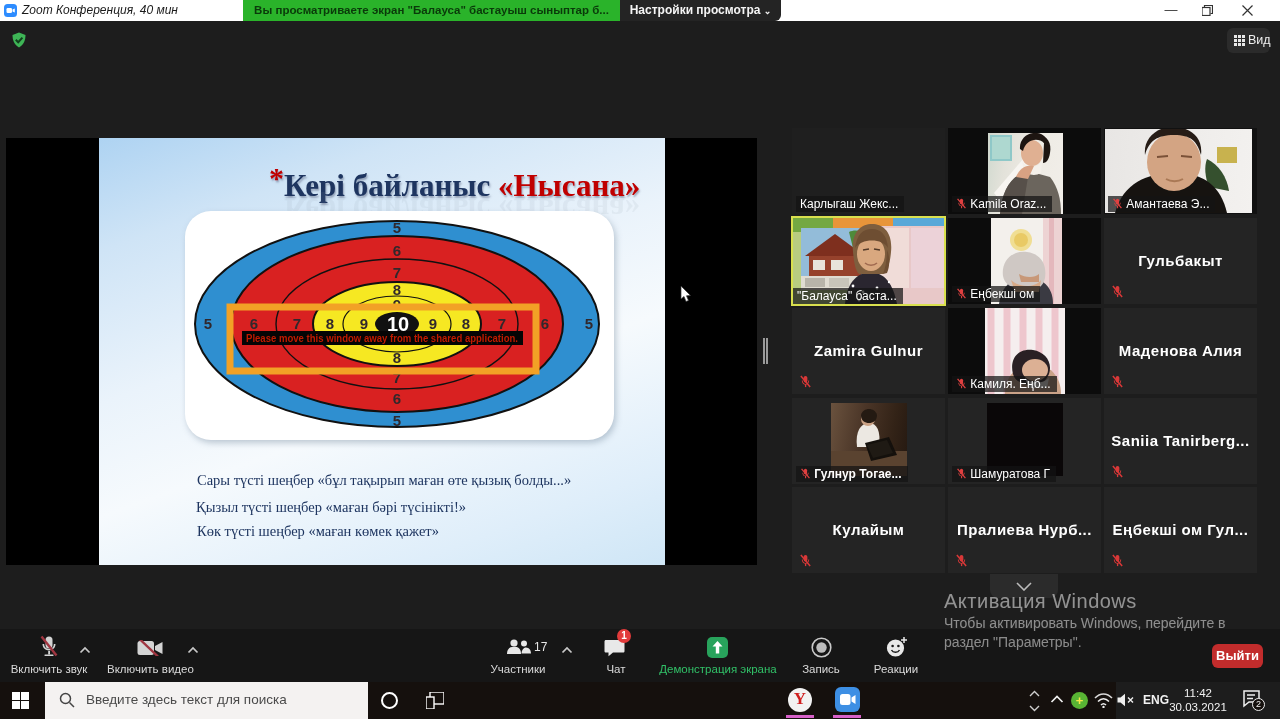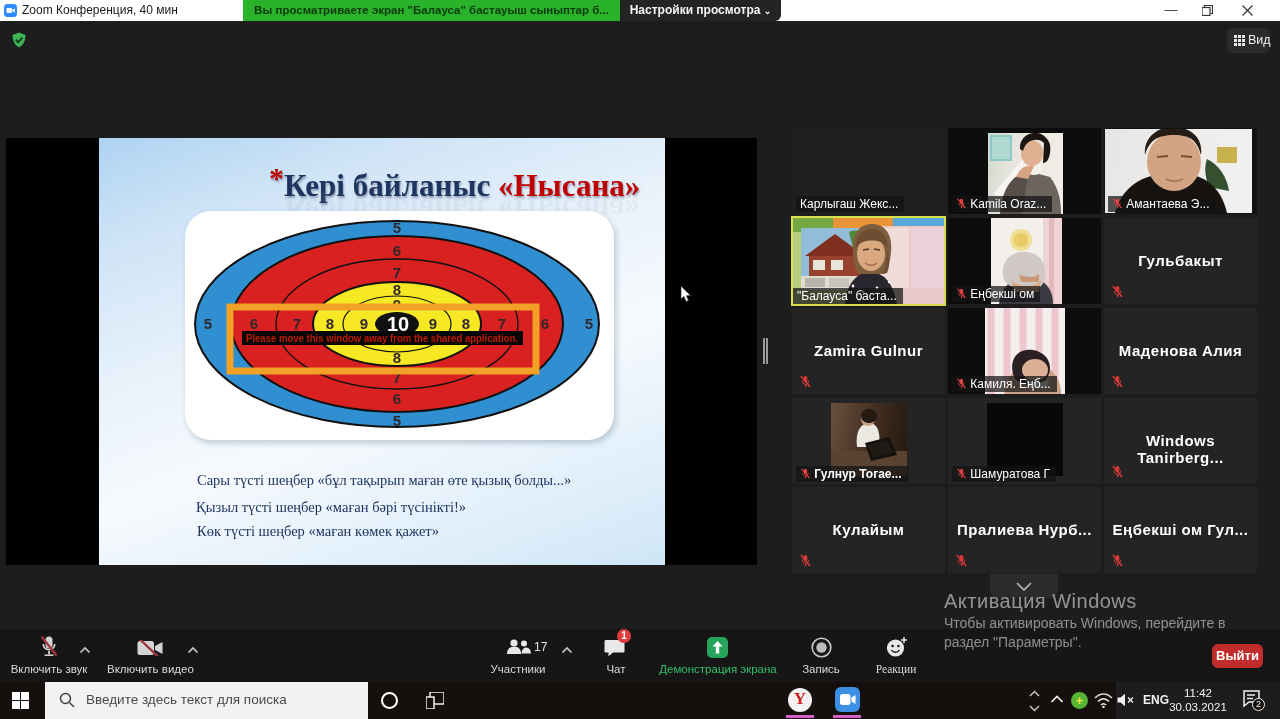--- a/index.html
+++ b/index.html
@@ -3,21 +3,21 @@
 <meta charset="utf-8">
 <style>
 * { margin:0; padding:0; box-sizing:border-box; }
 html,body { width:1280px; height:719px; overflow:hidden; background:#000; }
 body { font-family:"Liberation Sans", sans-serif; }
 #root { position:absolute; top:0; left:0; width:1280px; height:719px; background:#1d1d1d; }
 .abs { position:absolute; }
 
 
 #titlebar { position:absolute; top:0; left:0; width:1280px; height:21px; background:#fff; }
-#ztitle { position:absolute; left:22px; top:3px; font-size:12px; color:#1a1a1a; }
+#ztitle { position:absolute; left:22px; top:3px; font-size:12px; color:#1a1a1a;font-style:italic; }
 #banner { position:absolute; left:243px; top:0; width:377px; height:21px; background:#2ab32a; color:#0a3a0a; font-size:11.5px; font-weight:bold; text-align:center; line-height:21px; }
 #viewopt { position:absolute; left:620px; top:0; width:161px; height:21px; background:#242424; color:#f5f5f5; font-size:12px; font-weight:bold; text-align:center; line-height:21px; border-radius:0 0 6px 0; }
 .winbtn { position:absolute; top:0; width:14px; height:21px; color:#333; font-size:13px; text-align:center; line-height:19px; }
 
 
 #shared { position:absolute; left:6px; top:138px; width:751px; height:427px; background:#000; }
 #slide { position:absolute; left:93px; top:0px; width:566px; height:427px; background:linear-gradient(160deg,#aed3f2 0%, #cfe4f6 18%, #eaf3fb 42%, #f6fafd 60%, #dfeefa 85%, #cfe6f6 100%); overflow:hidden; }
 #slidetitle { position:absolute; left:170px; top:23px; font-family:"Liberation Serif", serif; font-weight:bold; font-size:31px; color:#1e3560; white-space:nowrap; text-shadow:1px 2px 2px rgba(80,90,120,0.5); }
 #slidetitle .star { color:#c00000; font-size:30px; vertical-align:8px; }
 #slidetitle .red { color:#c00000; }
@@ -295,21 +295,21 @@
             <g fill="#e04040">
               <rect x="5" y="1" width="4" height="7" rx="2"></rect>
               <path d="M3 6 C3 12 11 12 11 6 L10 6 C10 11 4 11 4 6 Z"></path>
               <rect x="6.4" y="10" width="1.4" height="3"></rect>
             </g>
             <path d="M2 1 L12 13" stroke="#e04040" stroke-width="1.6"></path>
           </svg> Шамуратова Г</div>
     </div>
 
     <div class="tile" style="left:1104px;top:398px;">
-      <div class="cname">Windows  Tanirberg...</div>
+      <div class="cname">Saniia  Tanirberg...</div>
       <svg class="micbl" width="13" height="13" viewBox="0 0 14 14">
           <g fill="#d93838">
             <rect x="5" y="1" width="4" height="7" rx="2"></rect>
             <path d="M3 6 C3 12 11 12 11 6 L10 6 C10 11 4 11 4 6 Z"></path>
             <rect x="6.4" y="10" width="1.4" height="3"></rect>
           </g>
           <path d="M2 1 L12 13" stroke="#d93838" stroke-width="1.6"></path>
         </svg>
     </div>
 
@@ -464,21 +464,21 @@
     </svg>
     <div class="tlabel" style="left:798px;width:46px;">Запись</div>
     
     <svg class="abs" style="left:886px;top:8px;" width="22" height="21" viewBox="0 0 22 21">
       <circle cx="9.5" cy="11" r="8.6" fill="#e8e8e8"></circle>
       <circle cx="6.6" cy="9" r="1.3" fill="#161616"></circle>
       <circle cx="12.4" cy="9" r="1.3" fill="#161616"></circle>
       <path d="M5.5 13 C7 16 12 16 13.5 13" fill="none" stroke="#161616" stroke-width="1.4"></path>
       <path d="M18 0 L18 6 M15 3 L21 3" stroke="#e8e8e8" stroke-width="1.5"></path>
     </svg>
-    <div class="tlabel" style="left:871px;width:50px;font-family:Liberation Serif, serif;">Реакции</div>
+    <div class="tlabel" style="left:871px;width:50px;">Реакции</div>
     
     <div class="abs" style="left:1212px;top:15px;width:51px;height:24px;background:#c22c2c;border-radius:6px;color:#fff;font-size:13px;font-weight:bold;text-align:center;line-height:24px;">Выйти</div>
   </div>
 
   <div id="taskbar">
     <svg class="abs" style="left:12px;top:10px;" width="17" height="17" viewBox="0 0 17 17">
         <g fill="#fff">
           <rect x="0" y="0" width="8" height="8"></rect>
           <rect x="9" y="0" width="8" height="8"></rect>
           <rect x="0" y="9" width="8" height="8"></rect>

